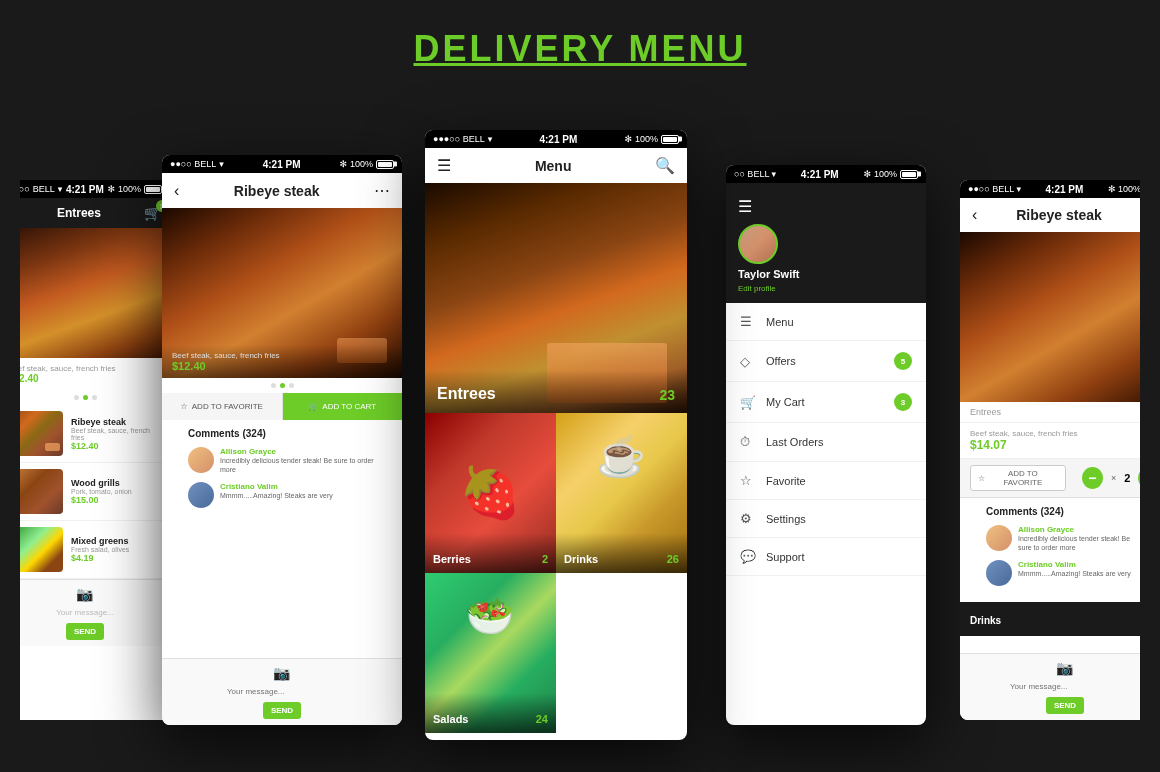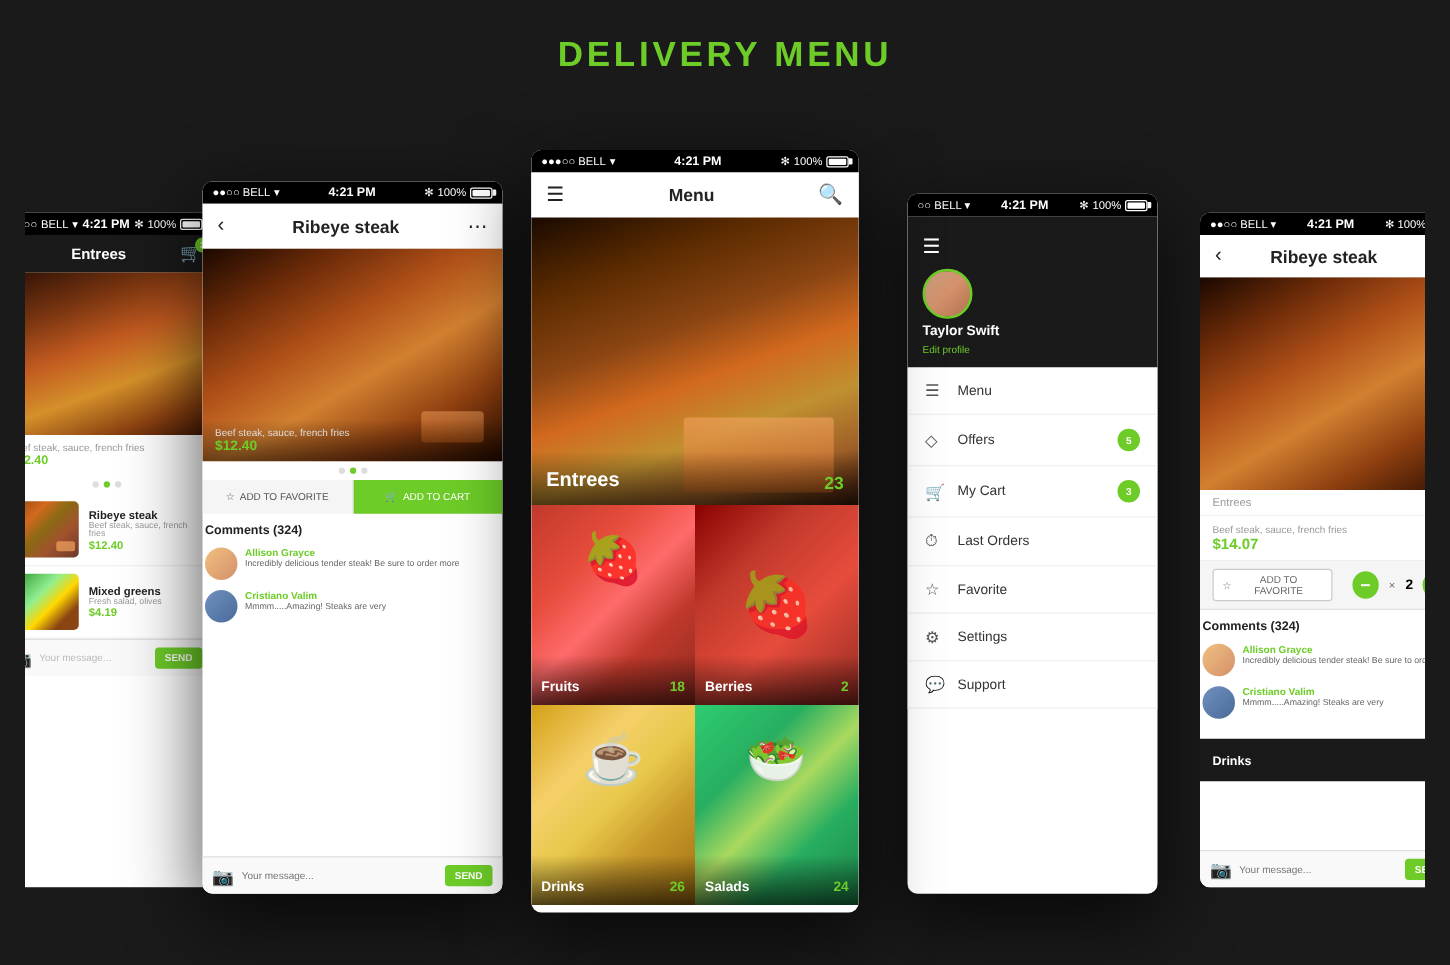--- a/index.html
+++ b/index.html
@@ -12,25 +12,26 @@
       position: relative;
     }
 
     
     .page-header {
       text-align: center;
       padding-top: 28px;
       padding-bottom: 10px;
     }
     .page-title {
-      font-size: 28px;
+      font-size: 36px;
       font-weight: 900;
       color: #6dcc28;
       letter-spacing: 3px;
       text-transform: uppercase;
+      text-decoration: underline;
     }
     .page-subtitle {
       font-size: 14px;
       color: #888;
       letter-spacing: 4px;
       margin-top: 4px;
     }
 
     
     .screens-container {
@@ -206,41 +207,42 @@
       padding: 9px 4px;
       font-size: 8px;
       color: #fff;
       display: flex;
       align-items: center;
       justify-content: center;
       gap: 4px;
       cursor: pointer;
     }
 
-    .comments-section { padding: 8px 2px; }
+    .comments-section { padding: 8px 26px; }
     .comments-title { font-size: 10px; font-weight: 700; color: #222; margin-bottom: 8px; }
     .comment-item { display: flex; gap: 6px; margin-bottom: 8px; }
     .comment-avatar {
       width: 26px; height: 26px; border-radius: 50%; flex-shrink: 0;
       overflow: hidden;
     }
     .avatar-allison { background: linear-gradient(135deg, #f0c080, #d4906a); }
     .avatar-cristiano { background: linear-gradient(135deg, #7090c0, #4a6a9a); }
     .comment-content {}
     .comment-name { font-size: 8px; font-weight: 700; color: #6dcc28; }
     .comment-text { font-size: 7px; color: #666; line-height: 1.3; }
 
     .message-bar {
       position: absolute; bottom: 0; left: 0; right: 0;
       background: #f9f9f9;
       border-top: 1px solid #e0e0e0;
       display: flex;
       align-items: center;
       padding: 6px 8px;
       gap: 6px;
+      flex-direction: column;
     }
     .msg-camera { font-size: 14px; color: #999; }
     .msg-input {
       flex: 1;
       font-size: 8px;
       color: #bbb;
       background: none;
       border: none;
       outline: none;
     }
@@ -527,20 +529,28 @@
 
     <div class="menu-item-row">
       <div class="menu-item-thumb food-steak"></div>
       <div class="menu-item-info">
         <div class="menu-item-name">Ribeye steak</div>
         <div class="menu-item-desc">Beef steak, sauce, french fries</div>
         <div class="menu-item-price">$12.40</div>
       </div>
     </div>
 
+    <div class="menu-item-row">
+      <div class="menu-item-thumb food-grill"></div>
+      <div class="menu-item-info">
+        <div class="menu-item-name">Wood grills</div>
+        <div class="menu-item-desc">Pork, tomato, onion</div>
+        <div class="menu-item-price">$15.00</div>
+      </div>
+    </div>
 
     <div class="menu-item-row">
       <div class="menu-item-thumb food-salad"></div>
       <div class="menu-item-info">
         <div class="menu-item-name">Mixed greens</div>
         <div class="menu-item-desc">Fresh salad, olives</div>
         <div class="menu-item-price">$4.19</div>
       </div>
     </div>
 
@@ -653,27 +663,20 @@
 
     <div class="menu-hero">
       <div class="menu-hero-overlay">
         <span class="menu-hero-label">Entrees</span>
         <span class="menu-hero-count">23</span>
       </div>
     </div>
 
     <div class="menu-grid">
 
-      <div class="menu-cell">
-        <div class="menu-cell-bg fruits-bg"></div>
-        <div class="menu-cell-overlay">
-          <span class="cell-label">Fruits</span>
-          <span class="cell-count">18</span>
-        </div>
-      </div>
 
       <div class="menu-cell" style="background:linear-gradient(135deg,#8B0000 0%,#c0392b 30%,#e74c3c 60%,#922b21 100%);position:relative;">
         <div style="position:absolute;inset:0;display:flex;align-items:center;justify-content:center;font-size:50px;opacity:0.7;">🍓</div>
         <div class="menu-cell-overlay">
           <span class="cell-label">Berries</span>
           <span class="cell-count">2</span>
         </div>
       </div>
 
       <div class="menu-cell">

